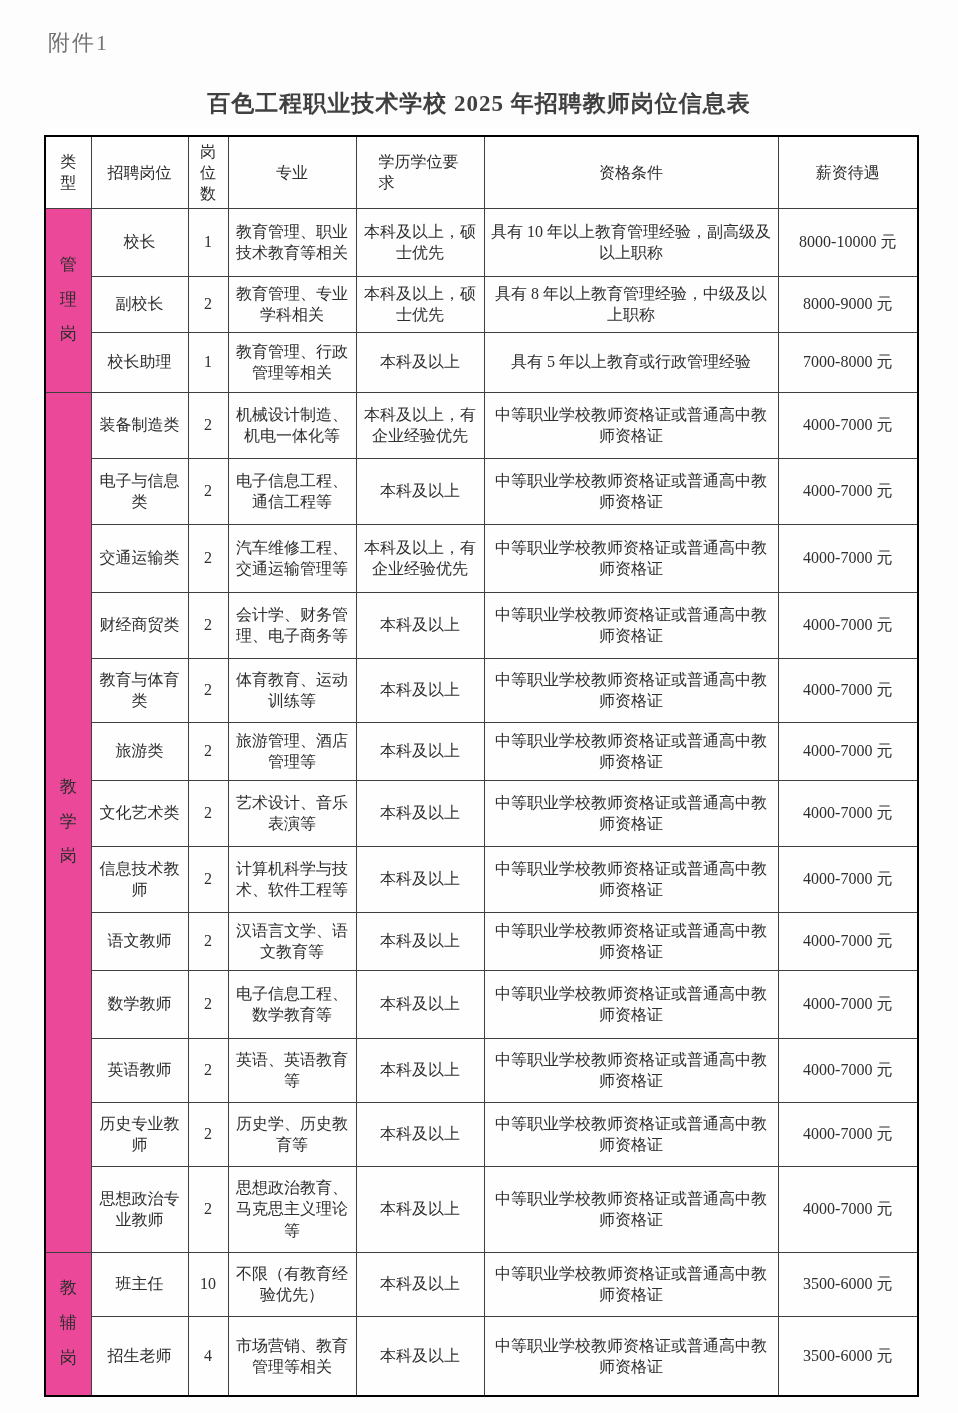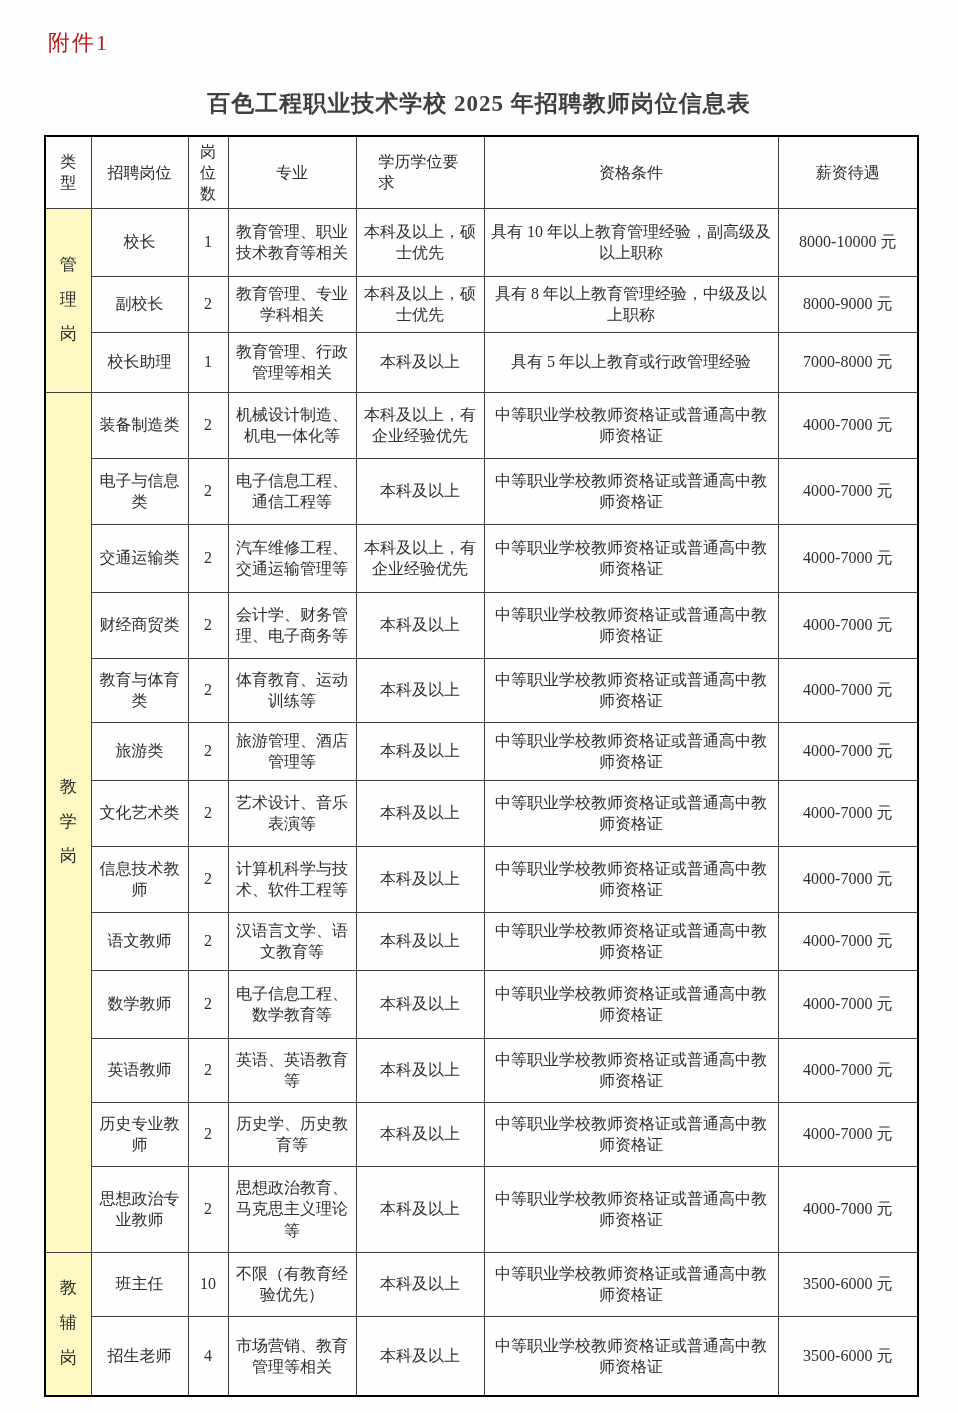--- a/index.html
+++ b/index.html
@@ -8,21 +8,21 @@
     background:#fefefe;
     color:#2e2e2e;
     font-family:"Liberation Serif","DejaVu Serif",serif;
     position:relative;
   }
   .doc{position:absolute;top:0;left:0;width:958px;height:1413px;background:#fdfdfd;}
   .attachment{
     margin:28px 0 0 48px;
     font-size:22px;
     letter-spacing:2px;
-    color:#b91c1c;
+    color:#737373;
   }
   .title{
     margin:30px 0 16px 0;
     text-align:center;
     font-size:23px;
     font-weight:bold;
     letter-spacing:1px;
     color:#404040;
   }
   table.job{
@@ -41,21 +41,21 @@
     line-height:1.32;
     padding:2px 4px;
     color:#2e2e2e;
     overflow:hidden;
   }
   table.job{border:2px solid #000000;}
   th{font-size:17px;}
   th.h-left{text-align:left;padding-left:12px;}
   .wrap-1{display:inline-block;width:1.15em;word-break:break-all;text-align:center;}
   .wrap-5{display:inline-block;width:5.2em;word-break:break-all;text-align:left;}
-  td.type-cell{background:#fef9c3;}
+  td.type-cell{background:#ec4899;}
   td.type-cell .vert{
     display:inline-block;width:1.1em;
     word-break:break-all;
     line-height:2.05;
     font-size:17px;
     letter-spacing:0;
   }
   td.c-major, td.c-edu{padding:2px 14px;}
   td.c-qual{padding:2px 30px;}
   td.c-salary{padding:2px 6px;white-space:nowrap;}

